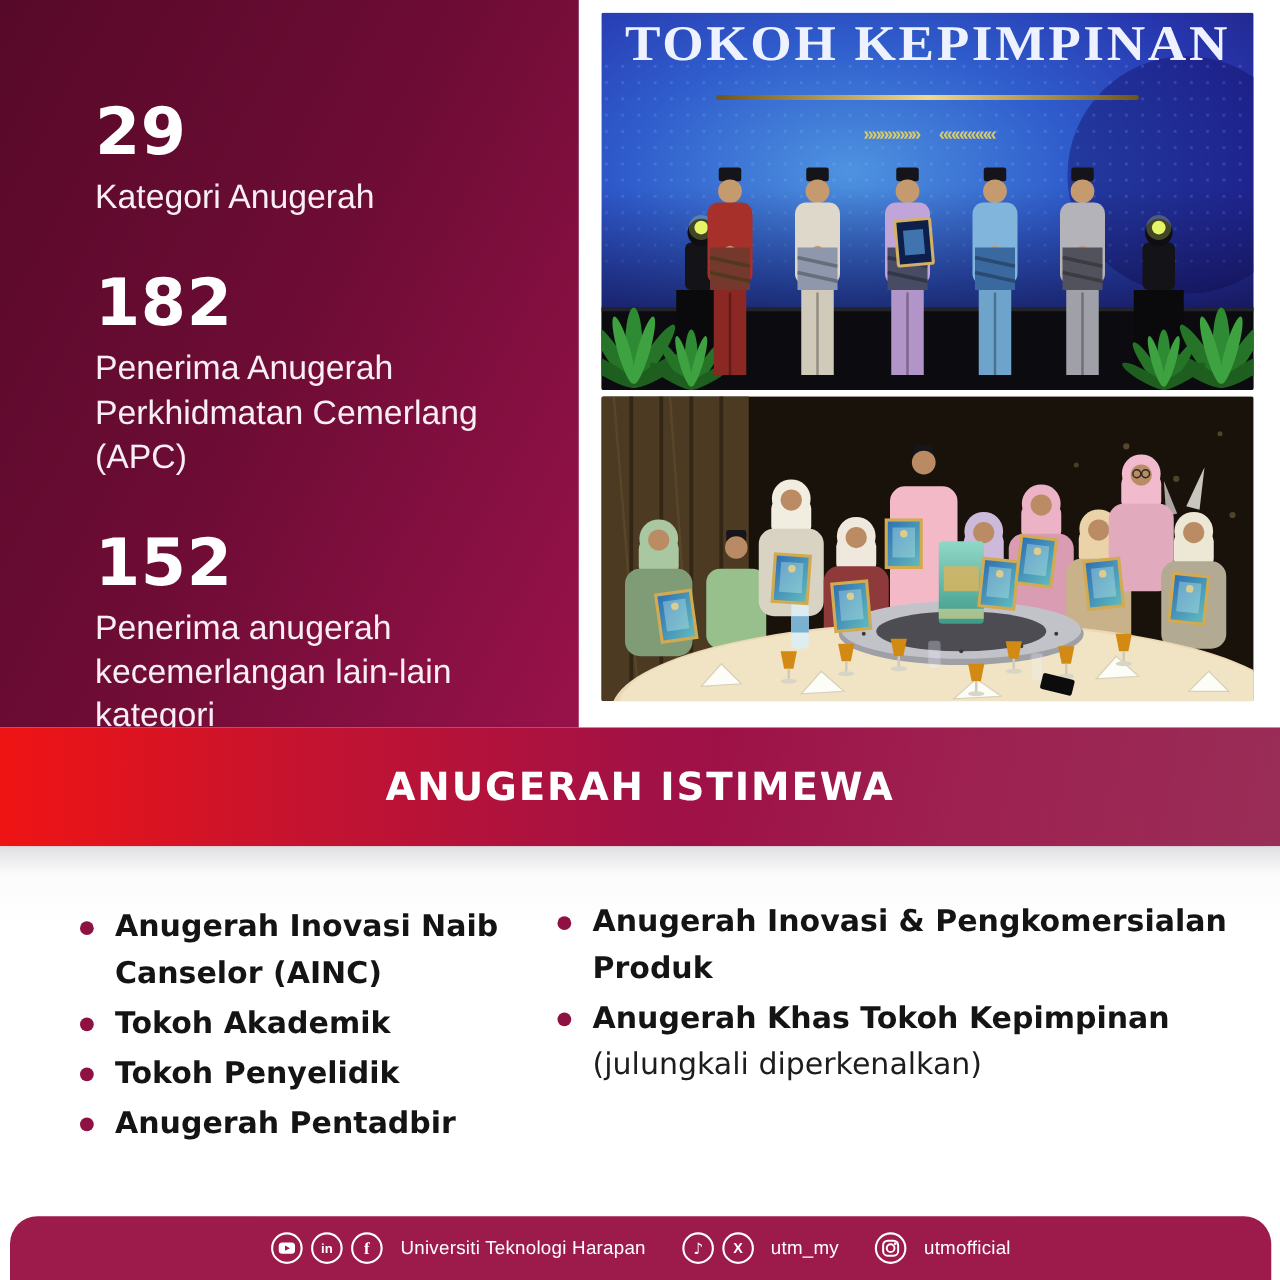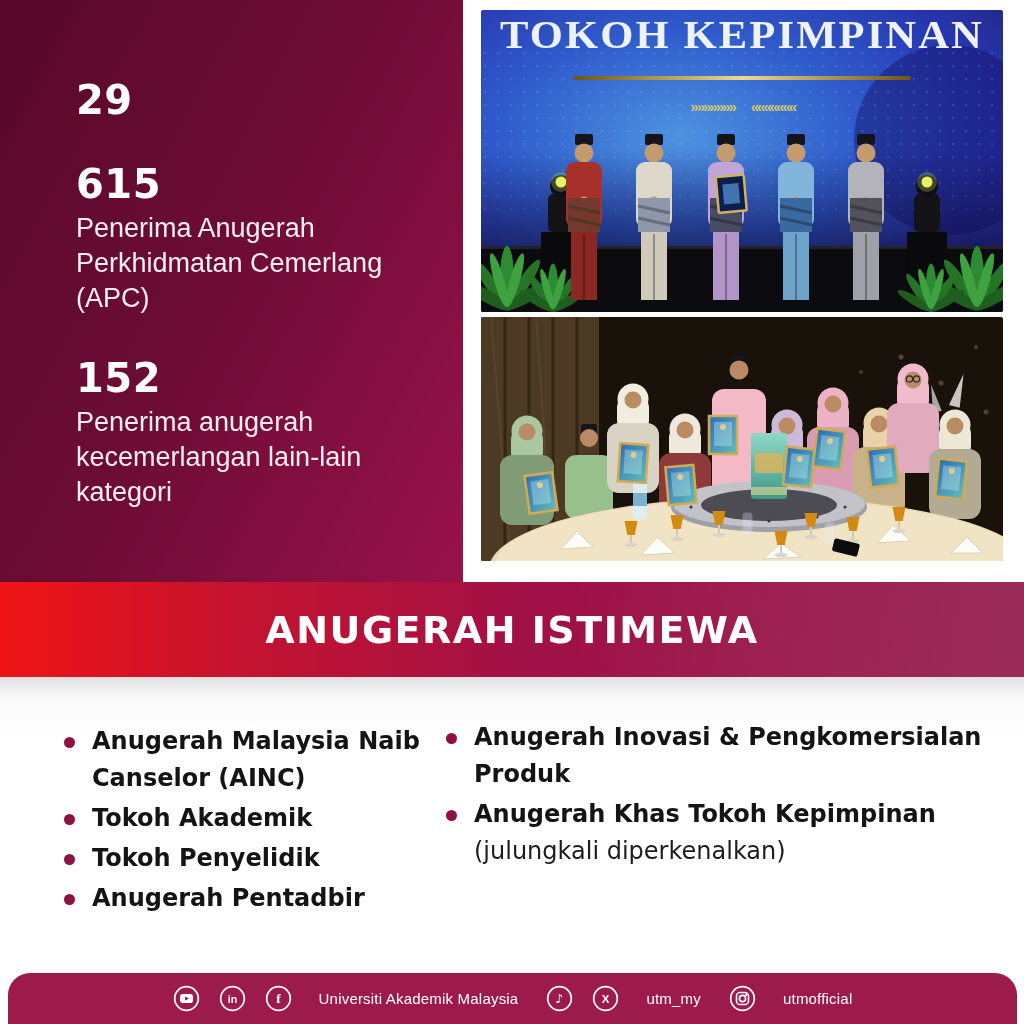--- a/index.html
+++ b/index.html
@@ -4,72 +4,73 @@
 <style>
   html,body{margin:0;padding:0;background:#ffffff;}
   body{width:1024px;height:1024px;overflow:hidden;font-family:"Liberation Sans",sans-serif;}
   .canvas{position:relative;width:1024px;height:1024px;background:#ffffff;overflow:hidden;}
 
   
   .panel{position:absolute;left:0;top:0;width:463px;height:582px;
          background:linear-gradient(118deg,#570929 0%,#6d0c35 48%,#99124a 100%);}
   .stats{padding:78px 0 0 76px;color:#ffffff;}
   .stat{margin-bottom:40px;}
-  .stat-value{font-family:"DejaVu Sans",sans-serif;font-weight:700;font-size:40px;line-height:1.1;letter-spacing:.5px;}
+  .stat-value{font-family:"DejaVu Sans",sans-serif;font-weight:700;font-size:52px;line-height:1.1;letter-spacing:.5px;}
   .stat-label{font-size:27px;line-height:1.3;color:#f8eef3;max-width:352px;margin-top:5px;font-weight:400;}
 
   
   .photos{position:absolute;left:481px;top:10px;width:522px;}
   .photo{display:block;border-radius:2px;overflow:hidden;}
   .photo1{height:302px;margin-bottom:5px;}
   .photo2{height:244px;}
   .photo svg{display:block;}
 
   
   .banner{position:absolute;left:0;top:582px;width:1024px;height:95px;
           background:linear-gradient(90deg,#ef1414 0%,#c41330 24%,#a01147 52%,#8c1040 100%);
           display:flex;align-items:center;justify-content:center;
           box-shadow:0 10px 16px -4px rgba(80,20,45,.35);}
   .banner::after{content:"";position:absolute;inset:0;
           background:linear-gradient(100deg,rgba(255,255,255,0) 55%,rgba(255,255,255,.07) 75%,rgba(255,255,255,.12) 100%);}
   .banner-title{color:#ffffff;font-family:"DejaVu Sans",sans-serif;font-weight:800;
-          font-size:38px;letter-spacing:1.5px;position:relative;z-index:1;}
+          font-size:31px;letter-spacing:1.5px;position:relative;z-index:1;}
 
   
   .awards{position:absolute;left:0;top:677px;width:1024px;height:293px;
           background:linear-gradient(180deg,#dfdee1 0%,#fbfbfc 22px,#ffffff 64px);}
   .award-list{list-style:none;margin:0;padding:0;position:absolute;}
   .award-list.left{left:62px;top:46px;width:360px;}
   .award-list.right{left:444px;top:42px;width:566px;}
   .award-item{position:relative;padding-left:30px;margin-bottom:3px;
           font-family:"DejaVu Sans",sans-serif;font-weight:700;font-size:24px;line-height:37px;color:#141414;}
   .award-item::before{content:"";position:absolute;left:2px;top:14px;width:11px;height:11px;
           border-radius:50%;background:#8e1143;}
   .award-note{display:block;font-weight:400;font-size:24px;line-height:36px;color:#1d1d1d;}
 
   
   .footer{position:absolute;left:8px;right:7px;bottom:0;top:973px;background:#9c1b4b;
           border-radius:22px 22px 0 0;display:flex;align-items:center;justify-content:center;
           gap:28px;color:#ffffff;}
-  .social-group{display:flex;align-items:center;gap:19px;}
+  .social-group{display:flex;align-items:center;gap:5px;}
   .social-group .label{margin-left:8px;font-size:15px;font-weight:500;letter-spacing:.2px;}
   .icon{display:block;}
 </style>
 </head>
 <body>
 
 <div class="canvas">
 
   <div class="panel">
     <div class="stats">
       <div class="stat">
         <div class="stat-value">29</div>
+        <div class="stat-label">Kategori Anugerah</div>
       </div>
       <div class="stat">
-        <div class="stat-value">615</div>
+        <div class="stat-value">182</div>
         <div class="stat-label">Penerima Anugerah Perkhidmatan Cemerlang (APC)</div>
       </div>
       <div class="stat">
         <div class="stat-value">152</div>
         <div class="stat-label">Penerima anugerah kecemerlangan lain-lain kategori</div>
       </div>
     </div>
   </div>
 
   <div class="photos">
@@ -342,21 +343,21 @@
       </svg>
     </div>
   </div>
 
   <div class="banner">
     <div class="banner-title">ANUGERAH ISTIMEWA</div>
   </div>
 
   <div class="awards">
     <ul class="award-list left">
-      <li class="award-item">Anugerah Malaysia Naib Canselor (AINC)</li>
+      <li class="award-item">Anugerah Inovasi Naib Canselor (AINC)</li>
       <li class="award-item">Tokoh Akademik</li>
       <li class="award-item">Tokoh Penyelidik</li>
       <li class="award-item">Anugerah Pentadbir</li>
     </ul>
     <ul class="award-list right">
       <li class="award-item">Anugerah Inovasi &amp; Pengkomersialan Produk</li>
       <li class="award-item">
         <span>Anugerah Khas Tokoh Kepimpinan</span>
         <span class="award-note">(julungkali diperkenalkan)</span>
       </li>
@@ -371,21 +372,21 @@
         <polygon points="12,11.4 12,15.6 16,13.5" fill="#9c1b4b"></polygon>
       </svg>
       <svg class="icon" width="27" height="27" viewBox="0 0 27 27">
         <circle cx="13.5" cy="13.5" r="11.8" fill="none" stroke="#fff" stroke-width="1.7"></circle>
         <text x="13.5" y="17.5" text-anchor="middle" font-family="Liberation Sans, sans-serif" font-size="10.5" font-weight="bold" fill="#fff">in</text>
       </svg>
       <svg class="icon" width="27" height="27" viewBox="0 0 27 27">
         <circle cx="13.5" cy="13.5" r="11.8" fill="none" stroke="#fff" stroke-width="1.7"></circle>
         <text x="13.5" y="18" text-anchor="middle" font-family="Liberation Serif, serif" font-size="13.5" font-weight="bold" fill="#fff">f</text>
       </svg>
-      <span class="label">Universiti Akademik Malaysia</span>
+      <span class="label">Universiti Teknologi Harapan</span>
     </div>
 
     <div class="social-group">
       <svg class="icon" width="27" height="27" viewBox="0 0 27 27">
         <circle cx="13.5" cy="13.5" r="11.8" fill="none" stroke="#fff" stroke-width="1.7"></circle>
         <text x="13.5" y="18" text-anchor="middle" font-family="DejaVu Sans, sans-serif" font-size="12.5" font-weight="bold" fill="#fff">♪</text>
       </svg>
       <svg class="icon" width="27" height="27" viewBox="0 0 27 27">
         <circle cx="13.5" cy="13.5" r="11.8" fill="none" stroke="#fff" stroke-width="1.7"></circle>
         <text x="13.5" y="17.5" text-anchor="middle" font-family="Liberation Sans, sans-serif" font-size="11.5" font-weight="bold" fill="#fff">X</text>

